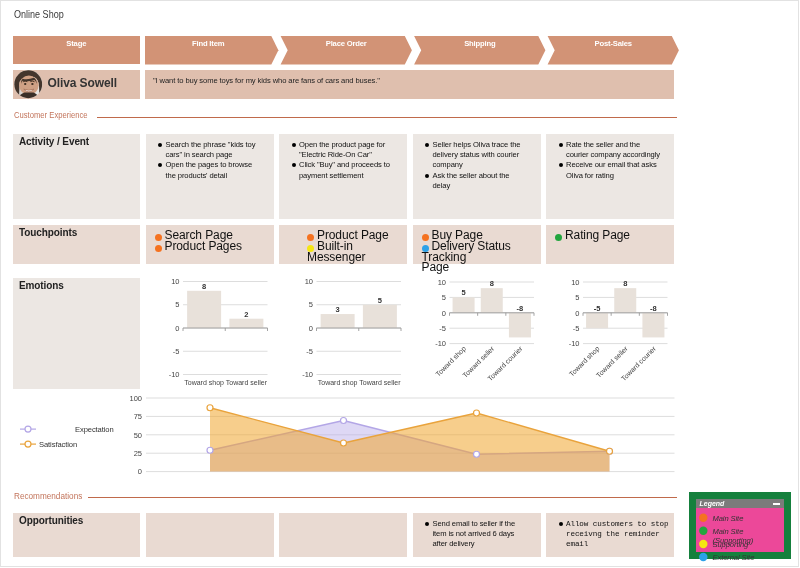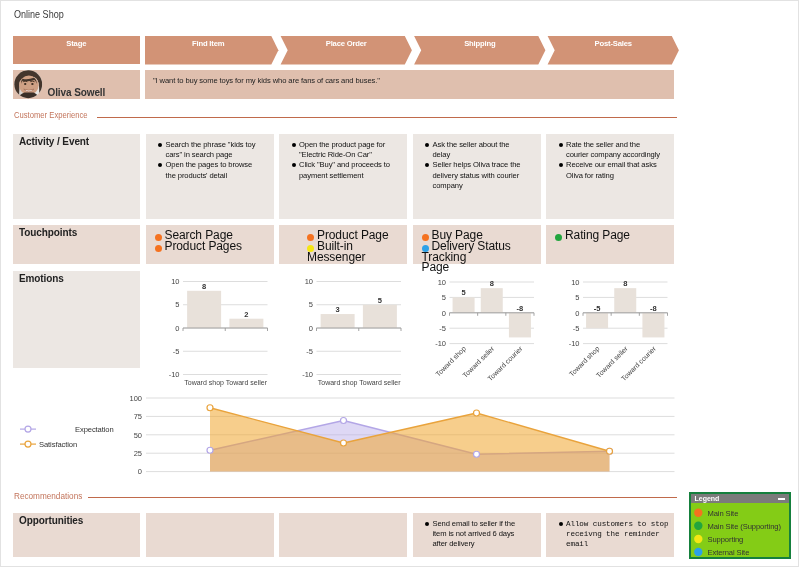--- a/index.html
+++ b/index.html
@@ -5,21 +5,21 @@
   * { margin:0; padding:0; box-sizing:border-box; }
   html,body { width:800px; height:568px; background:#fff; }
   body { font-family:"Liberation Sans", sans-serif; position:relative; overflow:hidden; }
   .frame { position:absolute; left:0; top:0; width:799px; height:567px; border:1px solid #e2e2e2; }
   .title { position:absolute; left:14px; top:7px; font-size:10.5px; color:#3a3a3a; line-height:14px; transform:scaleX(0.86); transform-origin:left center; }
   .cell { position:absolute; }
   .stage-label { left:12.5px; top:35.5px; width:127.5px; height:28.5px; background:#D29376;
     color:#fff; font-size:7.7px; font-weight:bold; letter-spacing:-0.2px; text-align:center; padding-top:3.6px; line-height:10px; }
   .arrowsvg { position:absolute; left:0; top:35.5px; }
   .persona-label { left:12.5px; top:70px; width:127.5px; height:28.5px; background:#DFBFAE; }
-  .persona-name { position:absolute; left:35px; top:18px; font-size:10px; font-weight:bold; letter-spacing:-0.1px; color:#333; line-height:10px; }
+  .persona-name { position:absolute; left:35px; top:8px; font-size:12px; font-weight:bold; letter-spacing:-0.1px; color:#333; line-height:10px; }
   .quote { left:145px; top:70px; width:529px; height:28.5px; background:#DFBFAE;
     font-size:7.6px; letter-spacing:-0.1px; color:#222; padding:5.8px 0 0 8px; line-height:10px; }
   .divider-text { position:absolute; font-size:9px; color:#C3755C; line-height:11px; transform-origin:left center; }
   .divider-line { position:absolute; height:1.8px; background:#C06A4B; }
   .rowlabel { font-size:10px; color:#222; padding:3.2px 0 0 6.5px; line-height:10.2px; letter-spacing:-0.1px;font-weight:bold; }
   .graycell { background:#ECE7E3; }
   .pinkcell { background:#E9DAD2; }
   ul.blt { list-style:none; }
   ul.blt li { position:relative; padding-left:7.5px; font-size:7.6px; letter-spacing:-0.1px; line-height:10.2px; color:#111; }
   ul.blt li::before { content:""; position:absolute; left:0; top:3px; width:4px; height:4px; border-radius:50%; background:#000; }
@@ -83,22 +83,22 @@
   </ul>
 </div>
 <div class="cell graycell act" style="left:279px; top:134px; width:128px; height:84.5px;">
   <ul class="blt">
     <li>Open the product page for<br>"Electric Ride-On Car"</li>
     <li>Click "Buy" and proceeds to<br>payment settlement</li>
   </ul>
 </div>
 <div class="cell graycell act" style="left:412.5px; top:134px; width:128px; height:84.5px;">
   <ul class="blt">
+    <li>Seller helps Oliva trace the<br>delivery status with courier<br>company</li>
     <li>Ask the seller about the<br>delay</li>
-    <li>Seller helps Oliva trace the<br>delivery status with courier<br>company</li>
   </ul>
 </div>
 <div class="cell graycell act" style="left:546px; top:134px; width:128px; height:84.5px;">
   <ul class="blt">
     <li>Rate the seller and the<br>courier company accordingly</li>
     <li>Receive our email that asks<br>Oliva for rating</li>
   </ul>
 </div>
 
 <div class="cell pinkcell rowlabel" style="left:12.5px; top:224.5px; width:127.5px; height:39px;">Touchpoints</div>
@@ -111,21 +111,21 @@
   <span class="dot" style="background:#F5E614"></span>Built-in Messenger
 </div>
 <div class="cell pinkcell tp" style="left:412.5px; top:224.5px; width:128px; height:39px;">
   <span class="dot" style="background:#F57220"></span>Buy Page<br>
   <span class="dot" style="background:#2CA1E8"></span>Delivery Status Tracking<br>Page
 </div>
 <div class="cell pinkcell tp" style="left:546px; top:224.5px; width:128px; height:39px;">
   <span class="dot" style="background:#22A53E"></span>Rating Page
 </div>
 
-<div class="cell graycell rowlabel" style="left:12.5px; top:271px; width:127.5px; height:97px;">Emotions</div>
+<div class="cell graycell rowlabel" style="left:12.5px; top:278px; width:127.5px; height:111px;">Emotions</div>
 <svg id="emcharts" style="position:absolute; left:0; top:271px;" width="800" height="119" font-family="Liberation Sans, sans-serif">
     <line x1="183" y1="10.5" x2="267.5" y2="10.5" stroke="#ddd" stroke-width="1"></line>
     <text x="179.5" y="13.2" text-anchor="end" font-size="7.5" fill="#444">10</text>
     <line x1="183" y1="33.75" x2="267.5" y2="33.75" stroke="#ddd" stroke-width="1"></line>
     <text x="179.5" y="36.45" text-anchor="end" font-size="7.5" fill="#444">5</text>
     <line x1="183" y1="57" x2="267.5" y2="57" stroke="#ddd" stroke-width="1"></line>
     <text x="179.5" y="59.7" text-anchor="end" font-size="7.5" fill="#444">0</text>
     <line x1="183" y1="80.25" x2="267.5" y2="80.25" stroke="#ddd" stroke-width="1"></line>
     <text x="179.5" y="82.95" text-anchor="end" font-size="7.5" fill="#444">-5</text>
     <line x1="183" y1="103.5" x2="267.5" y2="103.5" stroke="#ddd" stroke-width="1"></line>
@@ -251,21 +251,21 @@
   <ul class="blt">
     <li>Send email to seller if the<br>item is not arrived 6 days<br>after delivery</li>
   </ul>
 </div>
 <div class="cell pinkcell act" style="left:546px; top:513px; width:128px; height:43.5px;font-family:Liberation Mono, monospace;">
   <ul class="blt">
     <li>Allow customers to stop<br>receivng the reminder email</li>
   </ul>
 </div>
 
-<div style="position:absolute; left:688.5px; top:491.5px; width:102px; height:67px; background:#84cc16; border:2px solid #15803d;">
+<div style="position:absolute; left:688.5px; top:491.5px; width:102px; height:67px; background:#ec4899; border:7px solid #15803d;font-style:italic;">
   <div style="position:absolute; left:0; top:0; width:100%; height:9.5px; background:#7B7B7B;">
     <div style="position:absolute; left:4px; top:1px; font-size:7px; font-weight:bold; color:#fff;">Legend</div>
     <div style="position:absolute; right:3.5px; top:4.8px; width:7.5px; height:2px; background:#fff;"></div>
   </div>
   <div class="legend-item" style="left:17px; top:15px;">Main Site</div>
   <div class="legend-item" style="left:17px; top:28px;">Main Site (Supporting)</div>
   <div class="legend-item" style="left:17px; top:41.2px;">Supporting</div>
   <div class="legend-item" style="left:17px; top:54.2px;">External Site</div>
   <svg width="16" height="66" style="position:absolute; left:0; top:0;">
     <circle cx="7.3" cy="18.8" r="4.2" fill="#F57220"></circle>

